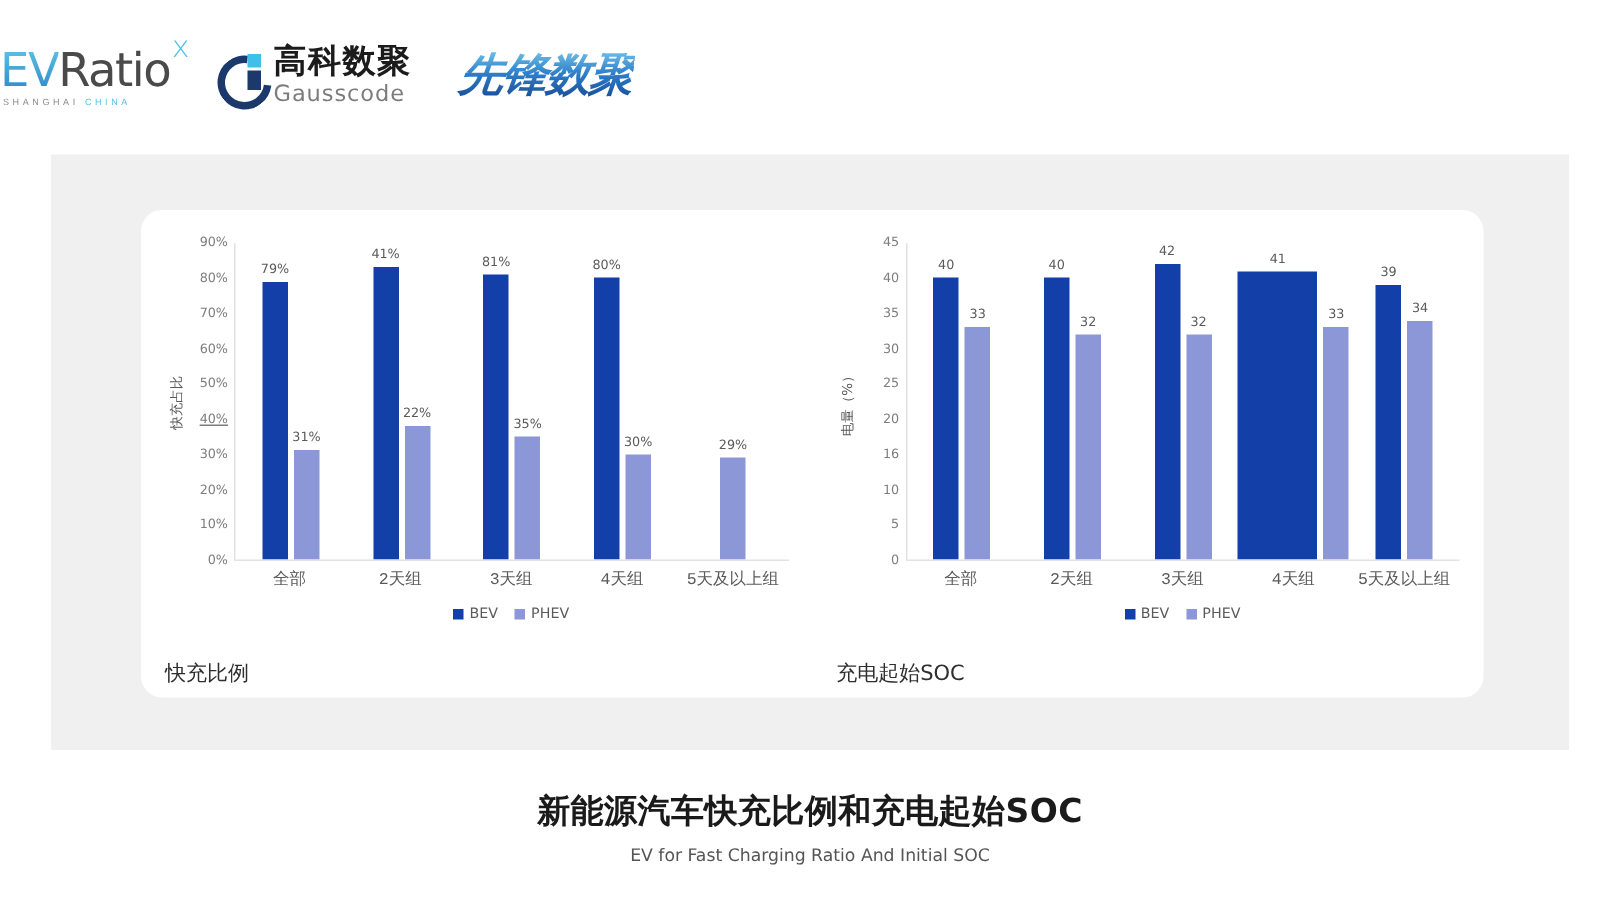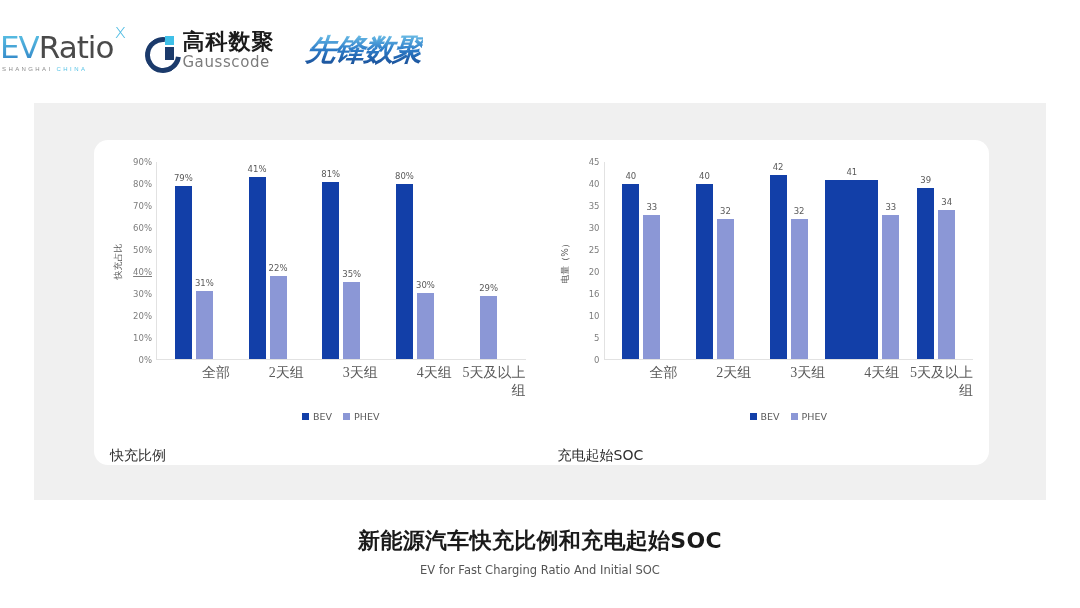--- a/index.html
+++ b/index.html
@@ -131,22 +131,22 @@
   .bar .val{
     position:absolute;left:50%;transform:translateX(-50%);
     font-size:8.5px;color:#5A5A5A;white-space:nowrap;
     font-family:"DejaVu Sans",sans-serif;
   }
 
   .xlabels{
     display:flex;margin-left:46px;margin-top:4px;
   }
   .xlabel{
-    flex:1;text-align:right;font-size:14px;color:#5A5A5A;
-    font-family:Liberation Serif, serif;
+    flex:1;text-align:center;font-size:11px;color:#5A5A5A;
+    font-family:Liberation Mono, monospace;
   }
 
   .legend{
     display:flex;align-items:center;justify-content:center;gap:11px;
     margin-top:11px;margin-left:46px;
   }
   .legend-item{display:flex;align-items:center;gap:4px;}
   .legend-swatch{width:7px;height:7px;display:block;}
   .legend-swatch.bev{background:#123FA8;}
   .legend-swatch.phev{background:#8B97D6;}

